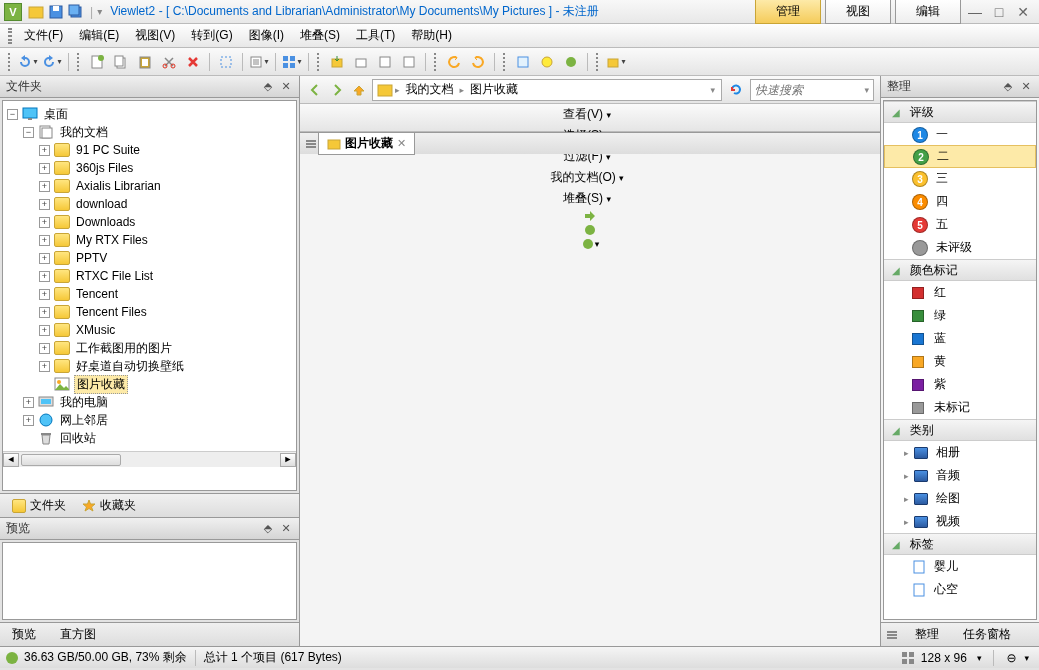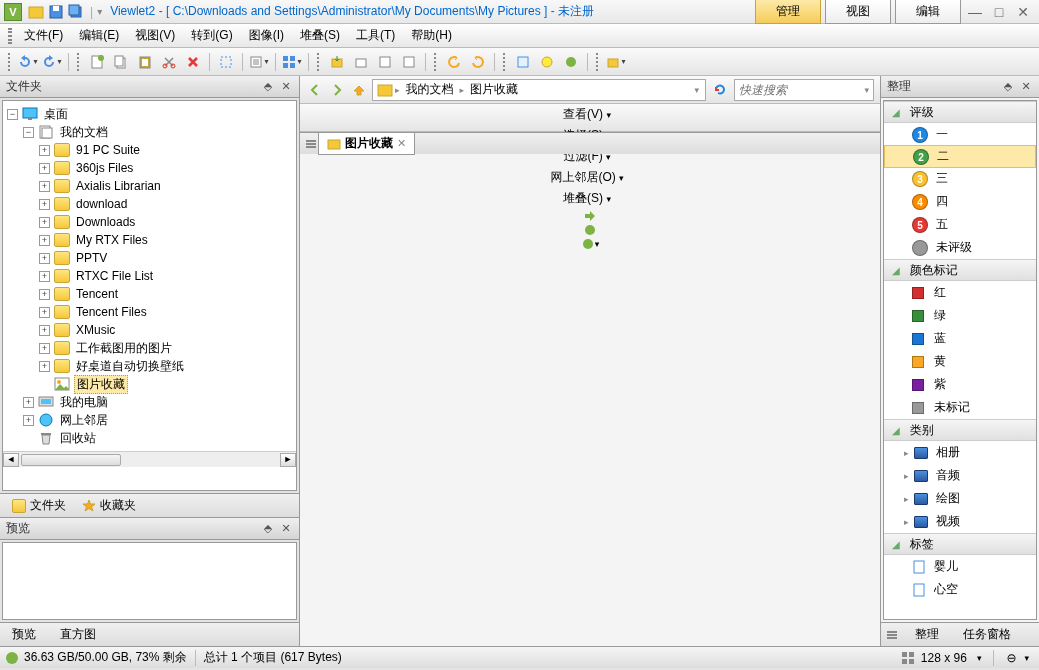--- a/index.html
+++ b/index.html
@@ -42,21 +42,21 @@
 .left-tabs .ltab .ic { width: 14px; height: 14px; margin-right: 4px; }
 .preview-panel { border-top: 1px solid #999; }
 .preview-body { height: 78px; background: #fff; border: 1px solid #999; margin: 2px; }
 .center-panel { flex: 1; display: flex; flex-direction: column; background: #f4f4f4; }
 .addr-bar { height: 28px; background: linear-gradient(#fafafa,#e5e5e5); border-bottom: 1px solid #bbb; display: flex; align-items: center; padding: 0 6px; gap: 4px; }
 .addr-bar .nav-btn { width: 18px; height: 18px; cursor: pointer; display:flex; align-items:center; justify-content:center; }
 .addr-bar .path { flex: 1; display: flex; align-items: center; border: 1px solid #aaa; background: #fff; height: 22px; padding: 0 4px; }
 .addr-bar .path .crumb { padding: 0 4px; cursor: pointer; }
 .addr-bar .path .sep-crumb { color: #888; font-size: 9px; padding: 0 2px;}
 .addr-bar .refresh { width: 20px; height: 20px; cursor: pointer; display:flex;align-items:center;justify-content:center;}
-.addr-bar .search { width: 140px; height: 22px; border: 1px solid #aaa; background: #fff; padding: 0 4px; display: flex; align-items: center; }
+.addr-bar .search { width: 124px; height: 22px; border: 1px solid #aaa; background: #fff; padding: 0 4px; display: flex; align-items: center; }
 .addr-bar .search input { border: none; outline: none; width: 100%; font-style: italic; color: #888; background: transparent; }
 .view-bar { height: 28px; background: linear-gradient(#fafafa,#e5e5e5); border-bottom: 1px solid #bbb; display: flex; align-items: center; padding: 0 8px; flex-direction: column; }
 .view-bar .vitem { padding: 2px 4px; cursor: pointer; margin-right: 6px; }
 .view-bar .vspacer { flex: 1; }
 .view-bar .vbtn { width: 20px; height: 20px; margin: 0 2px; cursor: pointer; display:flex;align-items:center;justify-content:center;}
 .file-view { flex: 1; background: #fff; border: 1px solid #999; margin: 2px; padding: 12px; overflow: auto; }
 .file-item { width: 140px; display: inline-block; text-align: center; vertical-align: top; }
 .file-thumb { width: 128px; height: 96px; margin: 0 auto 6px; position: relative; }
 .folder-big { width: 100%; height: 100%; background: linear-gradient(#ffdd55,#f5b82e); border: 2px solid #c9a536; border-radius: 6px; position: relative; }
 .folder-tab { width: 40px; height: 14px; background: linear-gradient(#ffe680,#f5c838); border: 2px solid #c9a536; border-bottom: none; position: absolute; top: -14px; left: 6px; border-radius: 4px 4px 0 0; }
@@ -95,21 +95,21 @@
   <svg class="tb-icon" viewBox="0 0 16 16">
       <rect x="2" y="2" width="12" height="12" fill="#4a90e2" stroke="#2c5aa0"></rect>
       <rect x="5" y="2" width="6" height="5" fill="#fff"></rect>
     </svg>
   <svg class="tb-icon" viewBox="0 0 16 16">
       <rect x="3" y="3" width="10" height="10" fill="#4a90e2" stroke="#2c5aa0"></rect>
       <rect x="1" y="1" width="10" height="10" fill="#6ab0f2" stroke="#2c5aa0"></rect>
     </svg>
   <span style="color:#aaa;margin:0 4px">|</span>
   <span style="color:#888;font-size:10px">▾</span>
-  <span class="title-text">Viewlet2 - [ C:\Downloads and Settings\Administrator\My Documents\My Pictures ] - 未注册</span>
+  <span class="title-text">Viewlet2 - [ C:\Documents and Librarian\Administrator\My Documents\My Pictures ] - 未注册</span>
   <div class="spacer"></div>
   <div class="tab active">管理</div>
   <div class="tab">视图</div>
   <div class="tab">编辑</div>
   <div class="winbtn">—</div>
   <div class="winbtn">□</div>
   <div class="winbtn">✕</div>
 </div>
 
 <div class="menubar">
@@ -453,21 +453,21 @@
         </div>
       <div class="search">
         <input placeholder="快速搜索" style="">
         <span style="font-size:9px;color:#888">▾</span>
       </div>
     </div>
     <div class="view-bar">
       <span class="vitem"><span>查看(V)</span> <span style="font-size:9px">▾</span></span>
       <span class="vitem"><span>选择(S)</span> <span style="font-size:9px">▾</span></span>
       <span class="vitem"><span>过滤(F)</span> <span style="font-size:9px">▾</span></span>
-      <span class="vitem"><span>网上邻居(O)</span> <span style="font-size:9px">▾</span></span>
+      <span class="vitem"><span>我的文档(O)</span> <span style="font-size:9px">▾</span></span>
       <span class="vitem"><span>堆叠(S)</span> <span style="font-size:9px">▾</span></span>
       <div class="vspacer"></div>
       <div class="vbtn">
           <svg width="14" height="14">
             <path d="M7 2 L12 7 L9 7 L9 12 L5 12 L5 7 L2 7 Z" fill="#7cb342" transform="rotate(90 7 7)"></path>
           </svg>
         </div>
       <div class="vbtn">
           <svg width="14" height="14">
             <circle cx="7" cy="7" r="5" fill="#7cb342"></circle>

